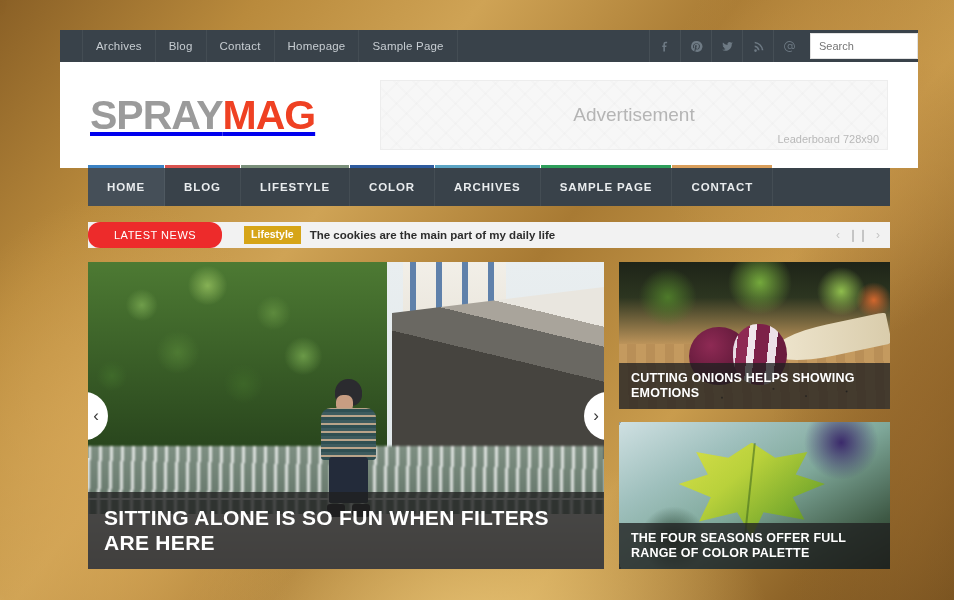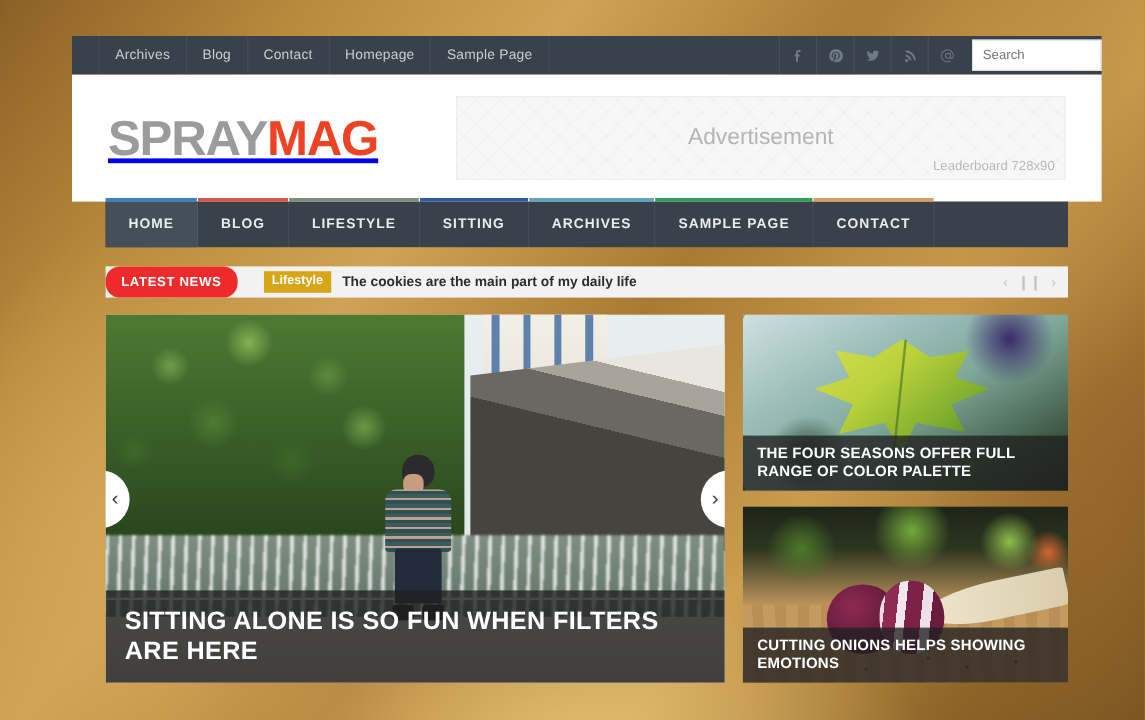--- a/index.html
+++ b/index.html
@@ -89,22 +89,22 @@
   }
   .mi .bar{ position:absolute; left:0; right:0; top:-3px; height:3px; }
   .mi.active{ background:#454f58;text-align:right; }
 
   
   .news{
     margin:16px 28px 0; height:26px; background:#f2f2f2;
     display:flex; align-items:stretch;
   }
   .news-lbl{
-    background:#ed2b2b; color:#fff; font-size:11px; font-weight:bold;
-    letter-spacing:.5px; display:flex; align-items:center; padding:0 13px;border-radius:12px;
+    background:#ed2b2b; color:#fff; font-size:11px; font-weight:normal;
+    letter-spacing:.5px; display:flex; align-items:center; padding:0 26px;border-radius:12px;
   }
   .news-body{ display:flex; align-items:center; padding-left:22px; gap:9px; }
   .news-cat{
     background:#d6a518; color:#fff; font-size:10.5px; font-weight:bold;
     padding:2px 7px; line-height:1.3;
   }
   .news-title{ font-size:11.5px; font-weight:bold; color:#2d2d2d; }
   .news-ctl{ margin-left:auto; display:flex; align-items:center; padding-right:10px; gap:8px; }
   .news-ctl span{ color:#c4c4c4; font-size:12px; line-height:1; }
 
@@ -318,21 +318,21 @@
     <a class="mi" href="#">
       <span class="bar" style="background:#d9534f"></span>
       <span>BLOG</span>
     </a>
     <a class="mi" href="#">
       <span class="bar" style="background:#7a8f7a"></span>
       <span>LIFESTYLE</span>
     </a>
     <a class="mi" href="#">
       <span class="bar" style="background:#2e5b9e"></span>
-      <span>SITTING</span>
+      <span>COLOR</span>
     </a>
     <a class="mi" href="#">
       <span class="bar" style="background:#5ba4c4"></span>
       <span>ARCHIVES</span>
     </a>
     <a class="mi" href="#">
       <span class="bar" style="background:#2e9e5b"></span>
       <span>SAMPLE PAGE</span>
     </a>
     <a class="mi" href="#">
@@ -375,36 +375,36 @@
       </div>
       <div class="arrow l">‹</div>
       <div class="arrow r">›</div>
       <div class="cap">SITTING ALONE IS SO FUN WHEN FILTERS ARE HERE</div>
     </div>
 
     <div class="side">
 
       <div class="card">
         <div class="img">
-          <div class="lf-bg"></div>
-          <div class="lf-twig"></div>
-          <div class="lf"></div>
-          <div class="lf-vein"></div>
-        </div>
-        <div class="cap">THE FOUR SEASONS OFFER FULL RANGE OF COLOR PALETTE</div>
-      </div>
-
-      <div class="card">
-        <div class="img">
           <div class="on-bg"></div>
           <div class="on-board"></div>
           <div class="on-parsnip"></div>
           <div class="on1"></div>
           <div class="on2"></div>
           <div class="on-pep"></div>
         </div>
         <div class="cap">CUTTING ONIONS HELPS SHOWING EMOTIONS</div>
       </div>
 
+      <div class="card">
+        <div class="img">
+          <div class="lf-bg"></div>
+          <div class="lf-twig"></div>
+          <div class="lf"></div>
+          <div class="lf-vein"></div>
+        </div>
+        <div class="cap">THE FOUR SEASONS OFFER FULL RANGE OF COLOR PALETTE</div>
+      </div>
+
     </div>
   </div>
 
 </div>
 
 </body></html>

